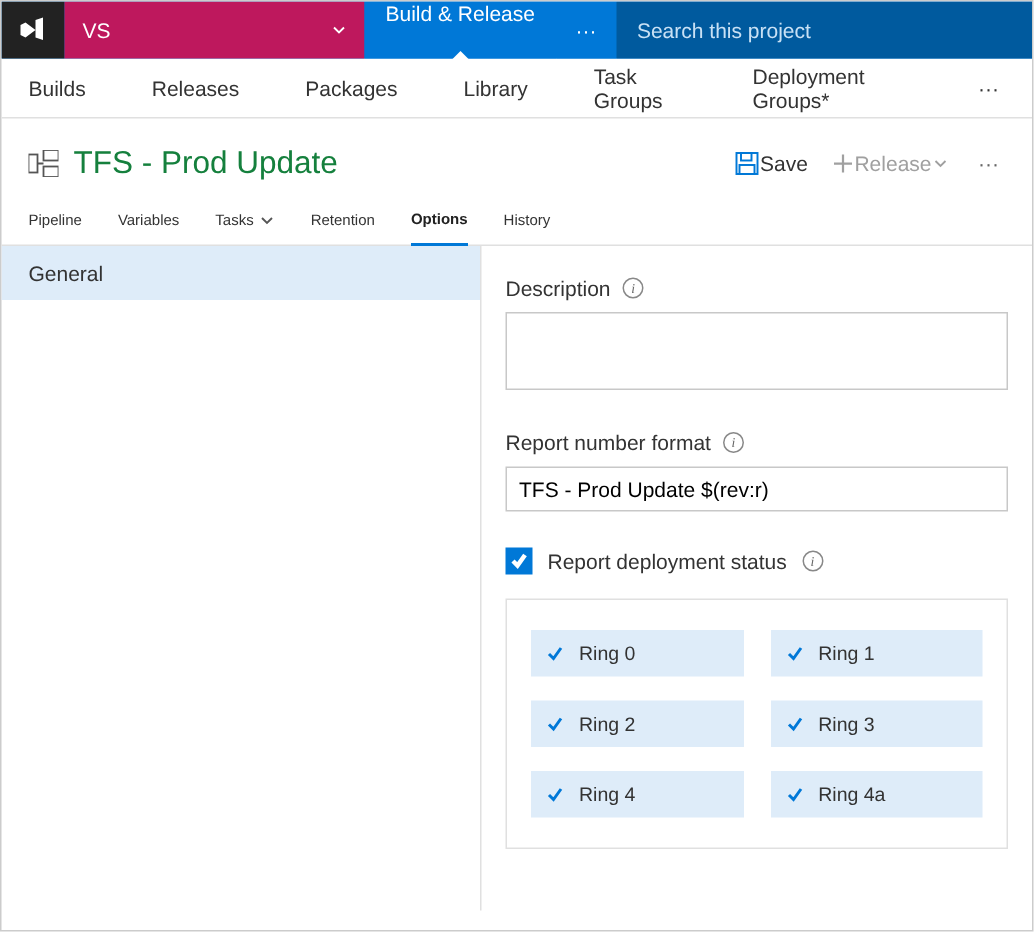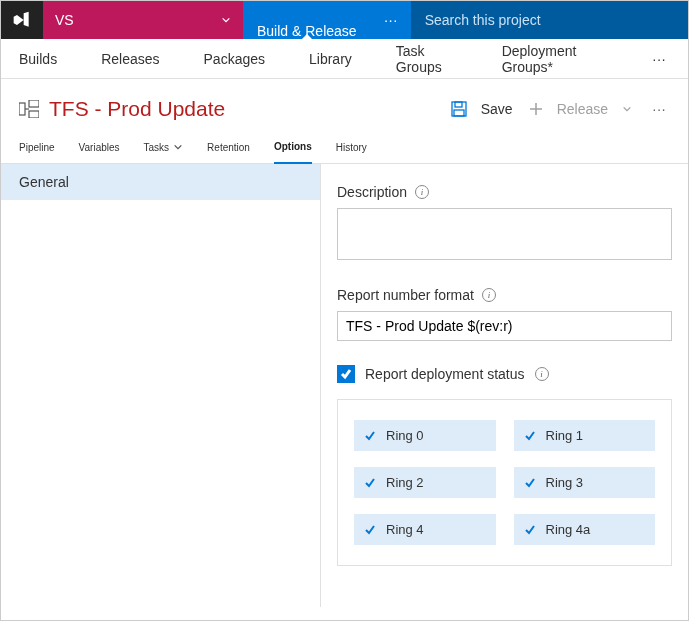--- a/index.html
+++ b/index.html
@@ -3,37 +3,37 @@
   <meta charset="utf-8">
   <style>
     * { margin: 0; padding: 0; box-sizing: border-box; font-family: "Segoe UI", -apple-system, sans-serif; }
     body { width: 689px; height: 621px; background: #fff; font-size: 14px; color: #333; overflow: hidden; border: 1px solid #ccc; }
     
     
     .top-bar { height: 38px; background: #0078d7; display: flex; align-items: stretch; color: #fff; }
     .logo-cell { width: 42px; background: #222; display: flex; align-items: center; justify-content: center; }
     .logo-svg { width: 20px; height: 20px; fill: #fff; }
     .project-cell { width: 200px; display: flex; align-items: center; padding: 0 12px; justify-content: space-between; background: #be185d; }
-    .build-release-cell { display: flex; align-items: flex-end; padding: 0 14px; background: #0078d7; position: relative; }
+    .build-release-cell { display: flex; align-items: flex-start; padding: 0 14px; background: #0078d7; position: relative; }
     .build-release-cell::after { content: ""; position: absolute; bottom: -1px; left: 50%; transform: translateX(-50%); width: 0; height: 0; border-left: 6px solid transparent; border-right: 6px solid transparent; border-bottom: 6px solid #fff; }
     .ellipsis-cell { width: 40px; display: flex; align-items: center; justify-content: center; background: #0078d7; }
     .search-cell { flex: 1; display: flex; align-items: center; padding: 0 14px; background: #005a9e; color: #c8e1f5; }
     
     
     .sec-nav { height: 40px; border-bottom: 1px solid #e0e0e0; display: flex; align-items: center; padding: 0 18px; gap: 44px; font-size: 14px; }
     .sec-nav span { color: #333; cursor: pointer; }
     .sec-ellipsis { color: #666; padding: 0 4px; }
     
     
     .title-row { display: flex; align-items: center; justify-content: space-between; padding: 18px 18px 10px 18px; }
     .title-left { display: flex; align-items: center; gap: 10px; }
     .title-icon { width: 20px; height: 18px; }
-    .title-text { font-size: 21px; font-weight: 400; color: #b91c1c; }
+    .title-text { font-size: 21px; font-weight: 400; color: #15803d; }
     .title-actions { display: flex; align-items: center; gap: 16px; color: #333; font-size: 14px; }
-    .action-btn { display: flex; align-items: center; gap: 14px; cursor: pointer; }
+    .action-btn { display: flex; align-items: center; gap: 1px; cursor: pointer; }
     .disabled { color: #a0a0a0; }
     
     
     .tabs { display: flex; align-items: center; gap: 24px; padding: 0 18px; border-bottom: 1px solid #e0e0e0; font-size: 10px; }
     .tab { padding: 10px 0; cursor: pointer; color: #333; }
     .tab.active { color: #222; font-weight: 600; border-bottom: 2px solid #0078d7; margin-bottom: -1px; }
     .tab-dropdown { display: flex; align-items: center; gap: 4px; }
     
     
     .body-row { display: flex; height: calc(621px - 38px - 40px - 60px - 40px); }

